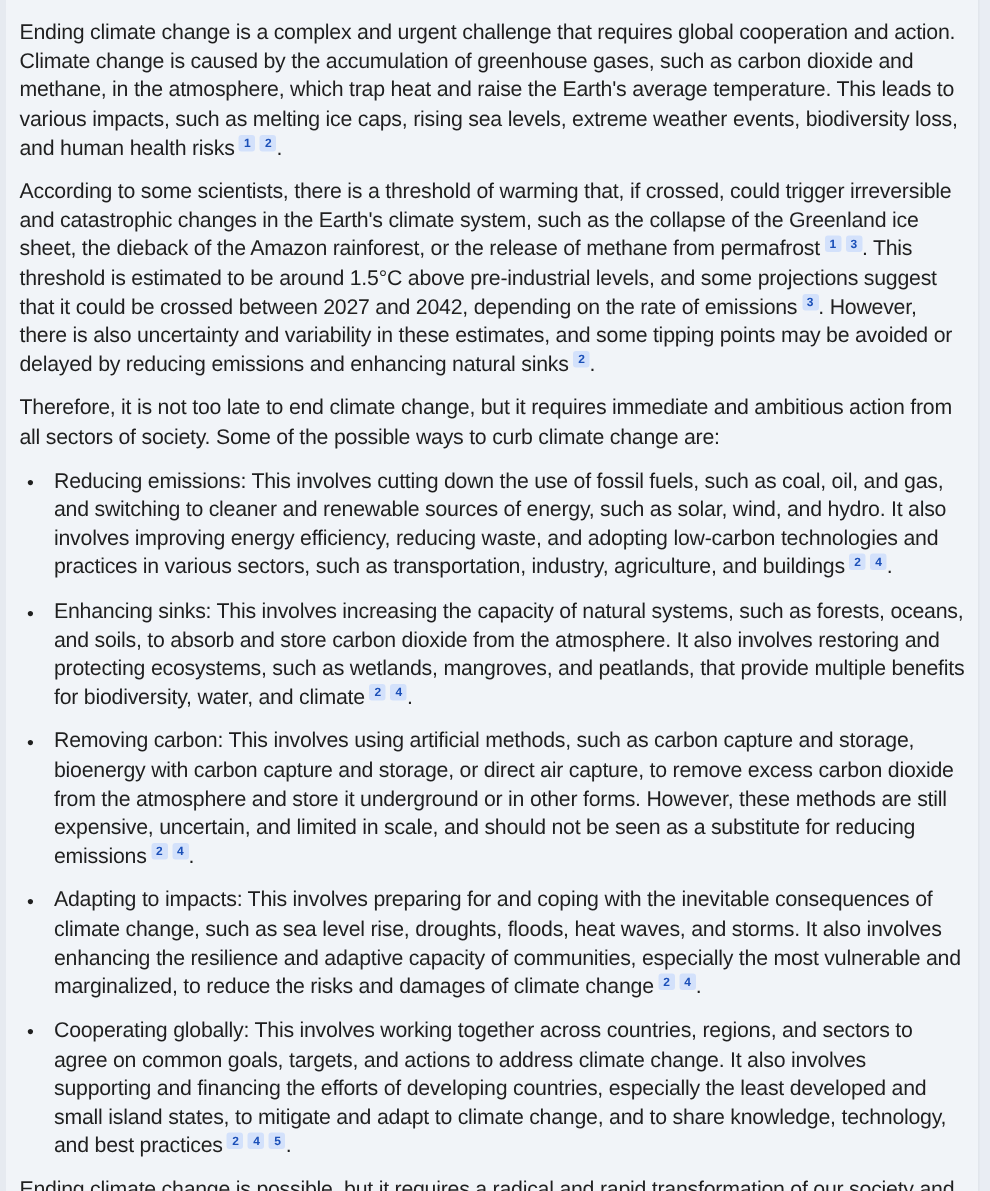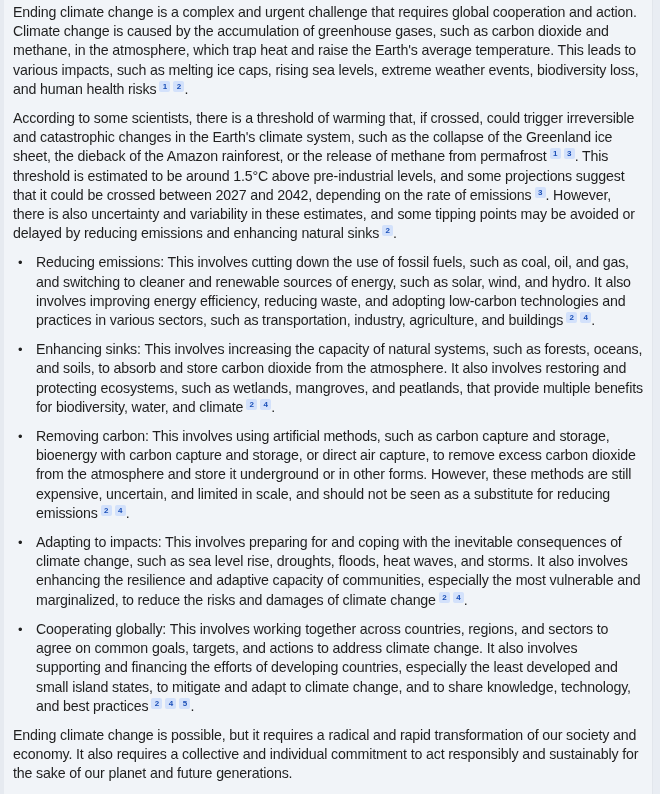--- a/index.html
+++ b/index.html
@@ -9,21 +9,21 @@
     font-family: "Liberation Sans", sans-serif;
     color: #1f1f1f;
     position: relative;
   }
   .edge-left { position: absolute; left: 0; top: 0; width: 4px; height: 794px; background: #e6eaf0; }
   .edge-right { position: absolute; right: 0; top: 0; width: 7px; height: 794px; background: #e9edf3; border-left: 1px solid #e2e6ec; }
   .content {
     position: absolute; left: 13px; top: 3px; width: 630px;
     font-size: 14.2px; line-height: 19.2px; letter-spacing: -0.15px;
   }
-  p { margin: 0 0 10px 0; }
+  p { margin: 10px 0 10px 0; }
   ul { margin: 0 0 10px 0; padding-left: 23px; list-style: none; }
   li { position: relative; margin-bottom: 10px; }
   li::before { content: "•"; position: absolute; left: -18px; top: 0; font-size: 13px; }
   .cite {
     display: inline-block; min-width: 9px; height: 11px; padding: 0 1px;
     margin-left: 3px; background: #d3e1fb; color: #1a4fb8;
     font-size: 8px; line-height: 11px; text-align: center; border-radius: 2px;
     vertical-align: 5px; font-weight: bold; cursor: pointer;
   }
 </style>
@@ -32,20 +32,21 @@
 
 <div class="edge-left"></div>
 <div class="edge-right"></div>
 
 <div class="content">
 
   <p><span>Ending climate change is a complex and urgent challenge that requires global cooperation and action. Climate change is caused by the accumulation of greenhouse gases, such as carbon dioxide and methane, in the atmosphere, which trap heat and raise the Earth's average temperature. This leads to various impacts, such as melting ice caps, rising sea levels, extreme weather events, biodiversity loss, and human health risks</span><span class="cite">1</span><span class="cite">2</span><span>.</span></p>
 
   <p><span>According to some scientists, there is a threshold of warming that, if crossed, could trigger irreversible and catastrophic changes in the Earth's climate system, such as the collapse of the Greenland ice sheet, the dieback of the Amazon rainforest, or the release of methane from permafrost</span><span class="cite">1</span><span class="cite">3</span><span>. This threshold is estimated to be around 1.5°C above pre-industrial levels, and some projections suggest that it could be crossed between 2027 and 2042, depending on the rate of emissions</span><span class="cite">3</span><span>. However, there is also uncertainty and variability in these estimates, and some tipping points may be avoided or delayed by reducing emissions and enhancing natural sinks</span><span class="cite">2</span><span>.</span></p>
 
+  <p>Therefore, it is not too late to end climate change, but it requires immediate and ambitious action from all sectors of society. Some of the possible ways to curb climate change are:</p>
 
   <ul>
     <li><span>Reducing emissions: This involves cutting down the use of fossil fuels, such as coal, oil, and gas, and switching to cleaner and renewable sources of energy, such as solar, wind, and hydro. It also involves improving energy efficiency, reducing waste, and adopting low-carbon technologies and practices in various sectors, such as transportation, industry, agriculture, and buildings</span><span class="cite">2</span><span class="cite">4</span><span>.</span></li>
     <li><span>Enhancing sinks: This involves increasing the capacity of natural systems, such as forests, oceans, and soils, to absorb and store carbon dioxide from the atmosphere. It also involves restoring and protecting ecosystems, such as wetlands, mangroves, and peatlands, that provide multiple benefits for biodiversity, water, and climate</span><span class="cite">2</span><span class="cite">4</span><span>.</span></li>
     <li><span>Removing carbon: This involves using artificial methods, such as carbon capture and storage, bioenergy with carbon capture and storage, or direct air capture, to remove excess carbon dioxide from the atmosphere and store it underground or in other forms. However, these methods are still expensive, uncertain, and limited in scale, and should not be seen as a substitute for reducing emissions</span><span class="cite">2</span><span class="cite">4</span><span>.</span></li>
     <li><span>Adapting to impacts: This involves preparing for and coping with the inevitable consequences of climate change, such as sea level rise, droughts, floods, heat waves, and storms. It also involves enhancing the resilience and adaptive capacity of communities, especially the most vulnerable and marginalized, to reduce the risks and damages of climate change</span><span class="cite">2</span><span class="cite">4</span><span>.</span></li>
     <li><span>Cooperating globally: This involves working together across countries, regions, and sectors to agree on common goals, targets, and actions to address climate change. It also involves supporting and financing the efforts of developing countries, especially the least developed and small island states, to mitigate and adapt to climate change, and to share knowledge, technology, and best practices</span><span class="cite">2</span><span class="cite">4</span><span class="cite">5</span><span>.</span></li>
   </ul>
 
   <p><span>Ending climate change is possible, but it requires a radical and rapid transformation of our society and economy. It also requires a collective and individual commitment to act responsibly and sustainably for the sake of our planet and future generations.</span></p>

